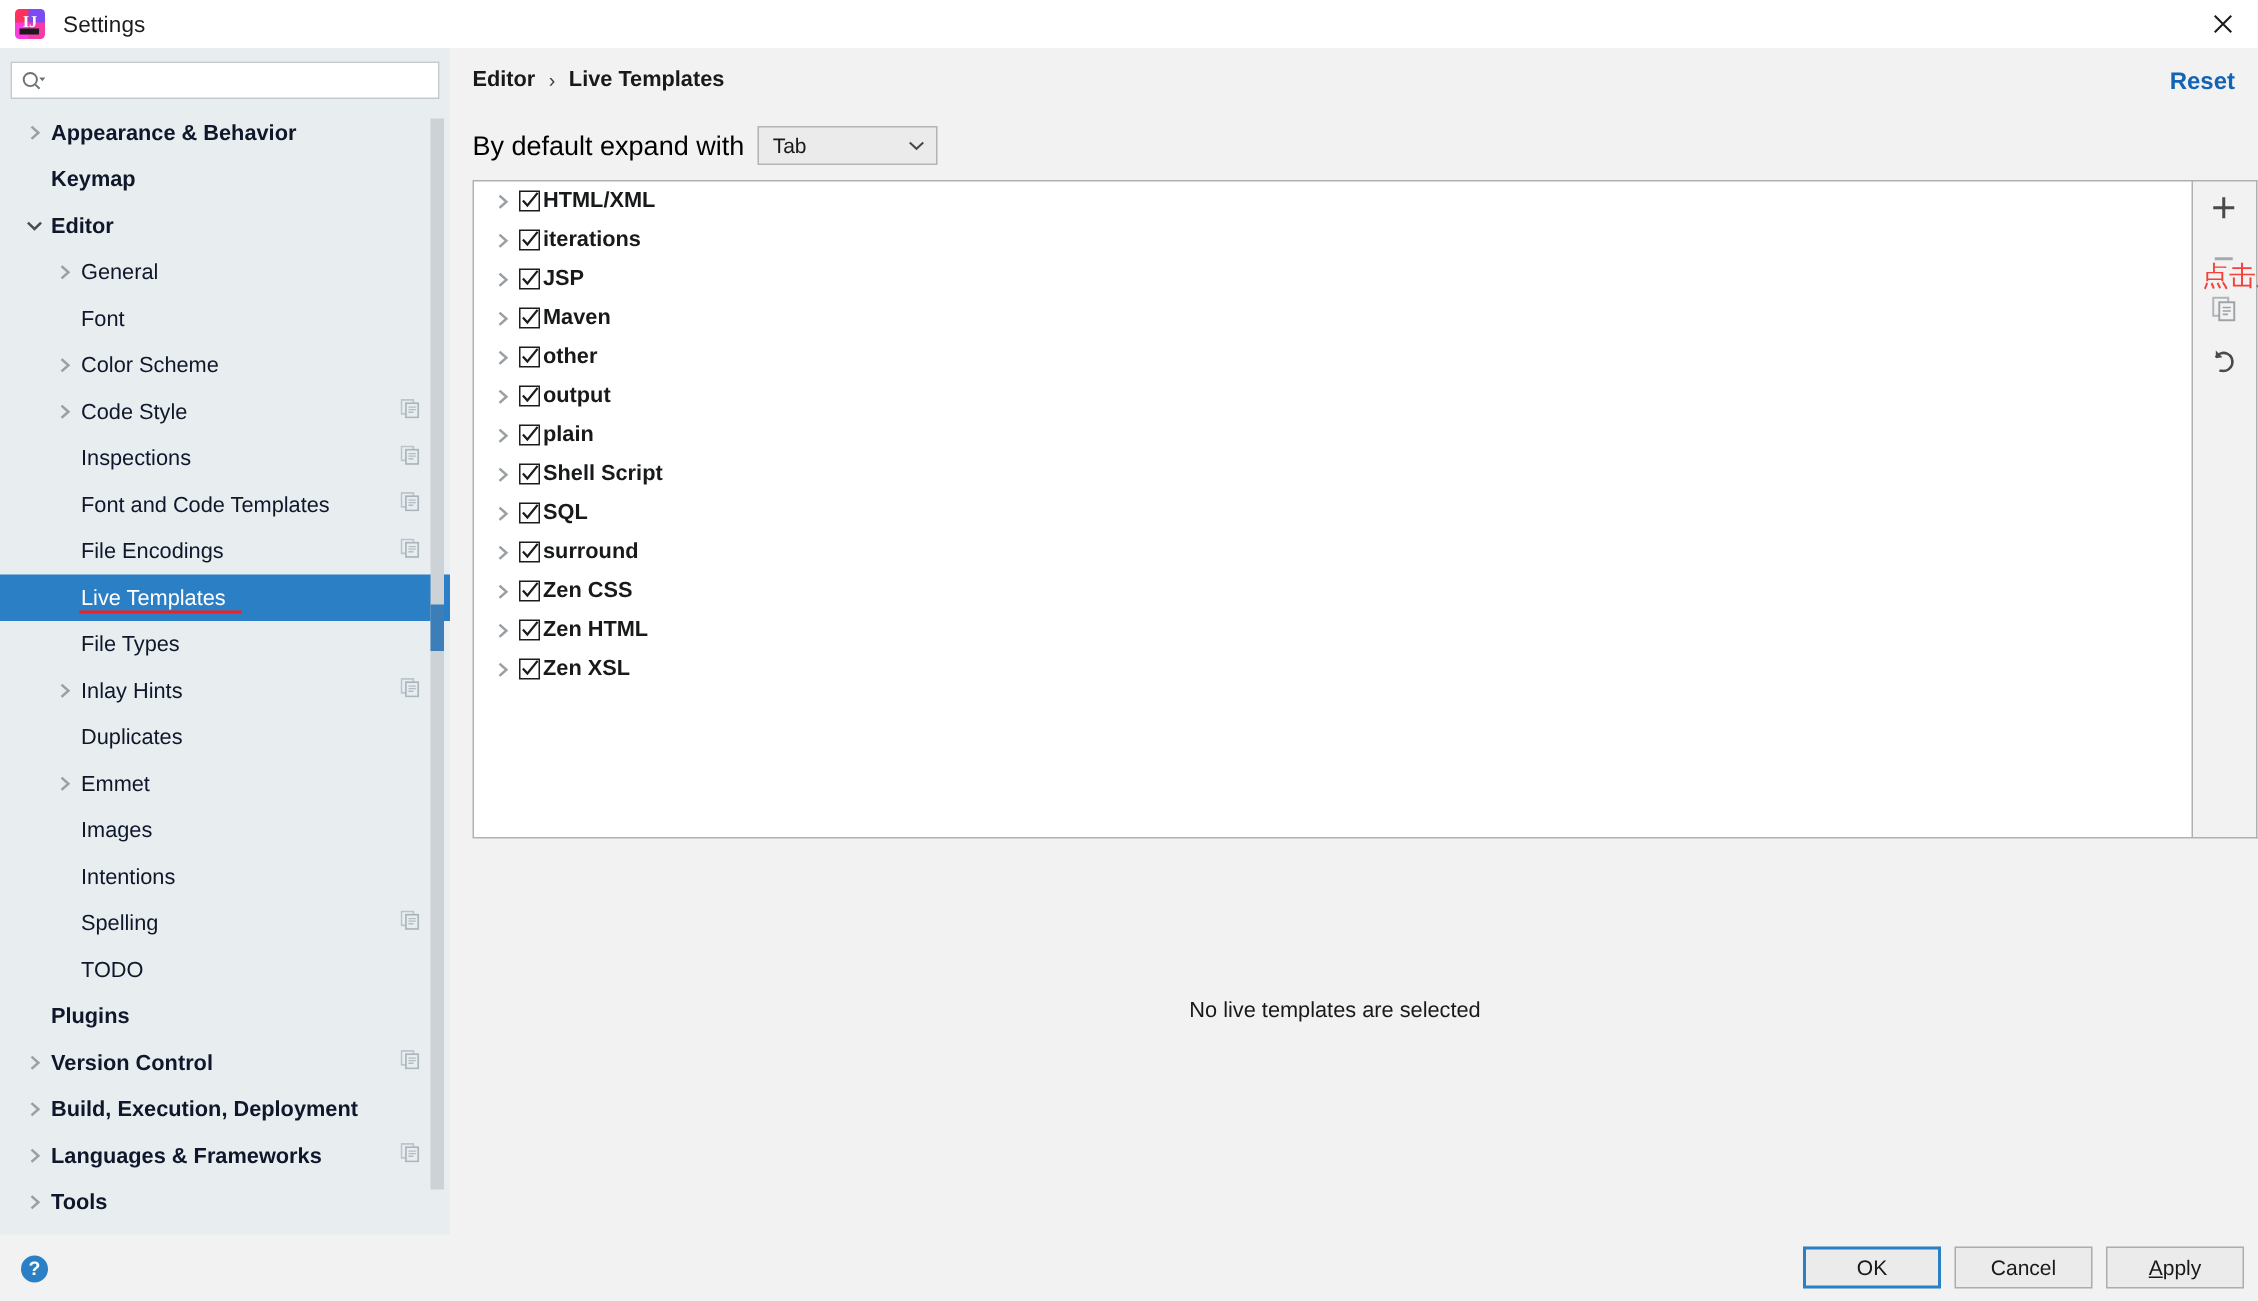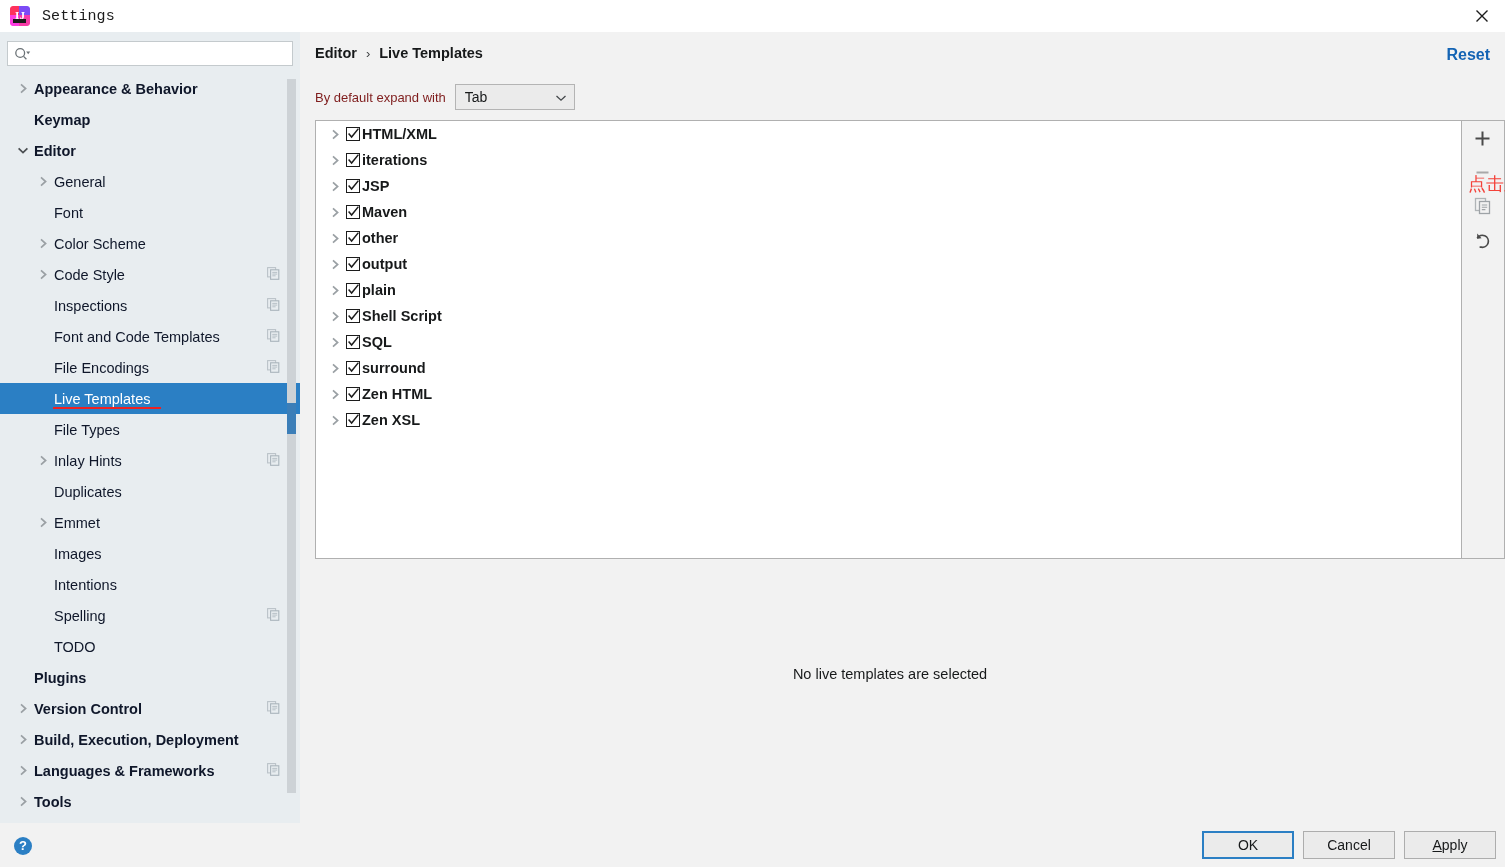--- a/index.html
+++ b/index.html
@@ -29,21 +29,21 @@
   #app-logo .q4 { right:0; bottom:0; width:11px; height:11px; background:#f73ba6; border-radius:0 0 3px 0;}
   #app-logo .ij {
     position:absolute; left:4px; top:3px; width:12px; height:14px;
     color:#fff; font: bold 11px "Liberation Serif", serif; text-align:center;
     line-height:12px; z-index: 3;
   }
   #app-logo .bar {
     position:absolute; left:3px; bottom:3px; width:13px; height:4px; background:#1a1a1a; z-index:2;
   }
   #window-title {
-    margin-left: 12px; font-size: 15px; color: #1c1c1c; letter-spacing: .1px; font-family: Liberation Mono, monospace;
+    margin-left: 12px; font-size: 15px; color: #1c1c1c; letter-spacing: .1px;
   }
   #close-button {
     position: absolute; right: 0; top: 0; width: 46px; height: 32px;
     display: flex; align-items: center; justify-content: center;
     cursor: default;
   }
   #close-button svg { display: block; }
 
   
   #sidebar {
@@ -125,21 +125,21 @@
   #breadcrumb .sep { font-weight: normal; color: #3c3f41; font-size: 13px; }
   #reset-link {
     position: absolute; right: 15px; top: 14px;
     font-size: 16px; font-weight: bold; color: #1464b4; cursor: default;
   }
 
   #expand-row {
     position: absolute; left: 15px; top: 52px;
     display: flex; align-items: center; gap: 9px;
   }
-  #expand-row .lbl { font-size: 13px; color: #7f1d1d; }
+  #expand-row .lbl { font-size: 18px; color: #000000; }
   #expand-select {
     width: 120px; height: 26px; background: #ebebeb;
     border: 1px solid #b4b4b4;
     display: flex; align-items: center; justify-content: space-between;
     padding: 0 7px 0 9px; cursor: default;
   }
   #expand-select .val { font-size: 14px; color: #17191a; }
 
   
   #list-panel {
@@ -590,20 +590,33 @@
         <span class="twisty2">
           <svg width="11" height="11" viewBox="0 0 11 11" aria-hidden="true">
             <path d="M3 1.4 L7.6 5.5 L3 9.6" stroke="#9aa0a4" stroke-width="1.7" fill="none"></path>
           </svg>
         </span>
         <span class="cb">
           <svg width="13" height="13" viewBox="0 0 13 13" aria-hidden="true">
             <path d="M1.6 6.6 L4.6 10 L11.4 1.6" stroke="#1c1c1c" stroke-width="1.5" fill="none"></path>
           </svg>
         </span>
+        <span class="name">Zen CSS</span>
+      </div>
+      <div class="list-row">
+        <span class="twisty2">
+          <svg width="11" height="11" viewBox="0 0 11 11" aria-hidden="true">
+            <path d="M3 1.4 L7.6 5.5 L3 9.6" stroke="#9aa0a4" stroke-width="1.7" fill="none"></path>
+          </svg>
+        </span>
+        <span class="cb">
+          <svg width="13" height="13" viewBox="0 0 13 13" aria-hidden="true">
+            <path d="M1.6 6.6 L4.6 10 L11.4 1.6" stroke="#1c1c1c" stroke-width="1.5" fill="none"></path>
+          </svg>
+        </span>
         <span class="name">Zen HTML</span>
       </div>
       <div class="list-row">
         <span class="twisty2">
           <svg width="11" height="11" viewBox="0 0 11 11" aria-hidden="true">
             <path d="M3 1.4 L7.6 5.5 L3 9.6" stroke="#9aa0a4" stroke-width="1.7" fill="none"></path>
           </svg>
         </span>
         <span class="cb">
           <svg width="13" height="13" viewBox="0 0 13 13" aria-hidden="true">

